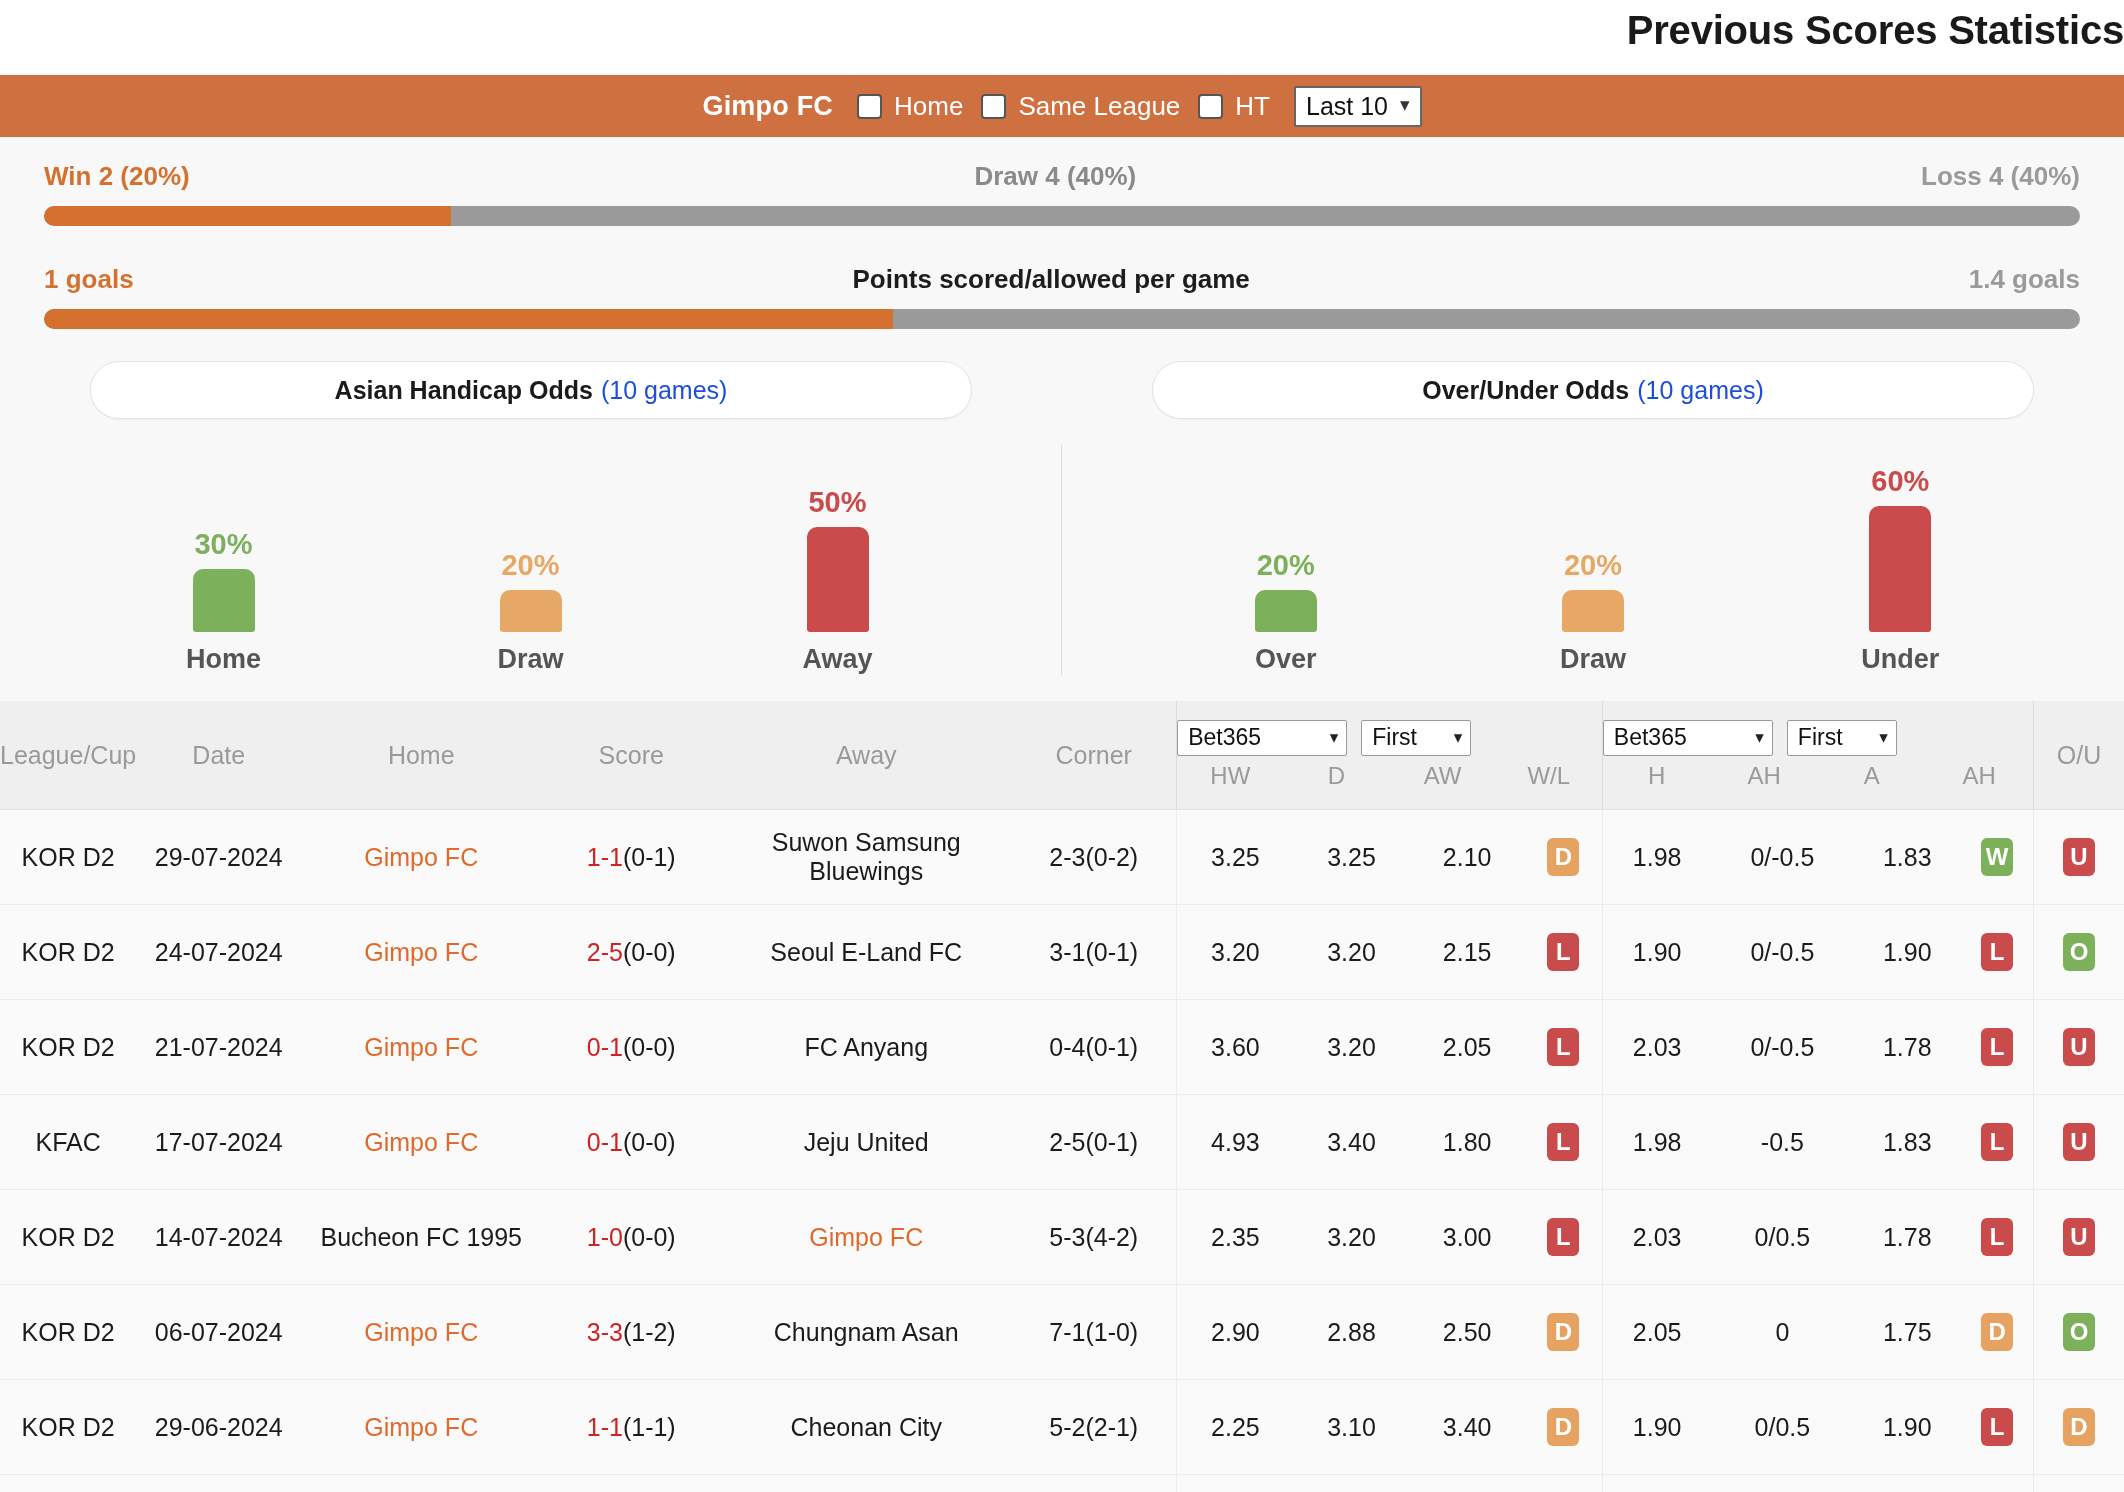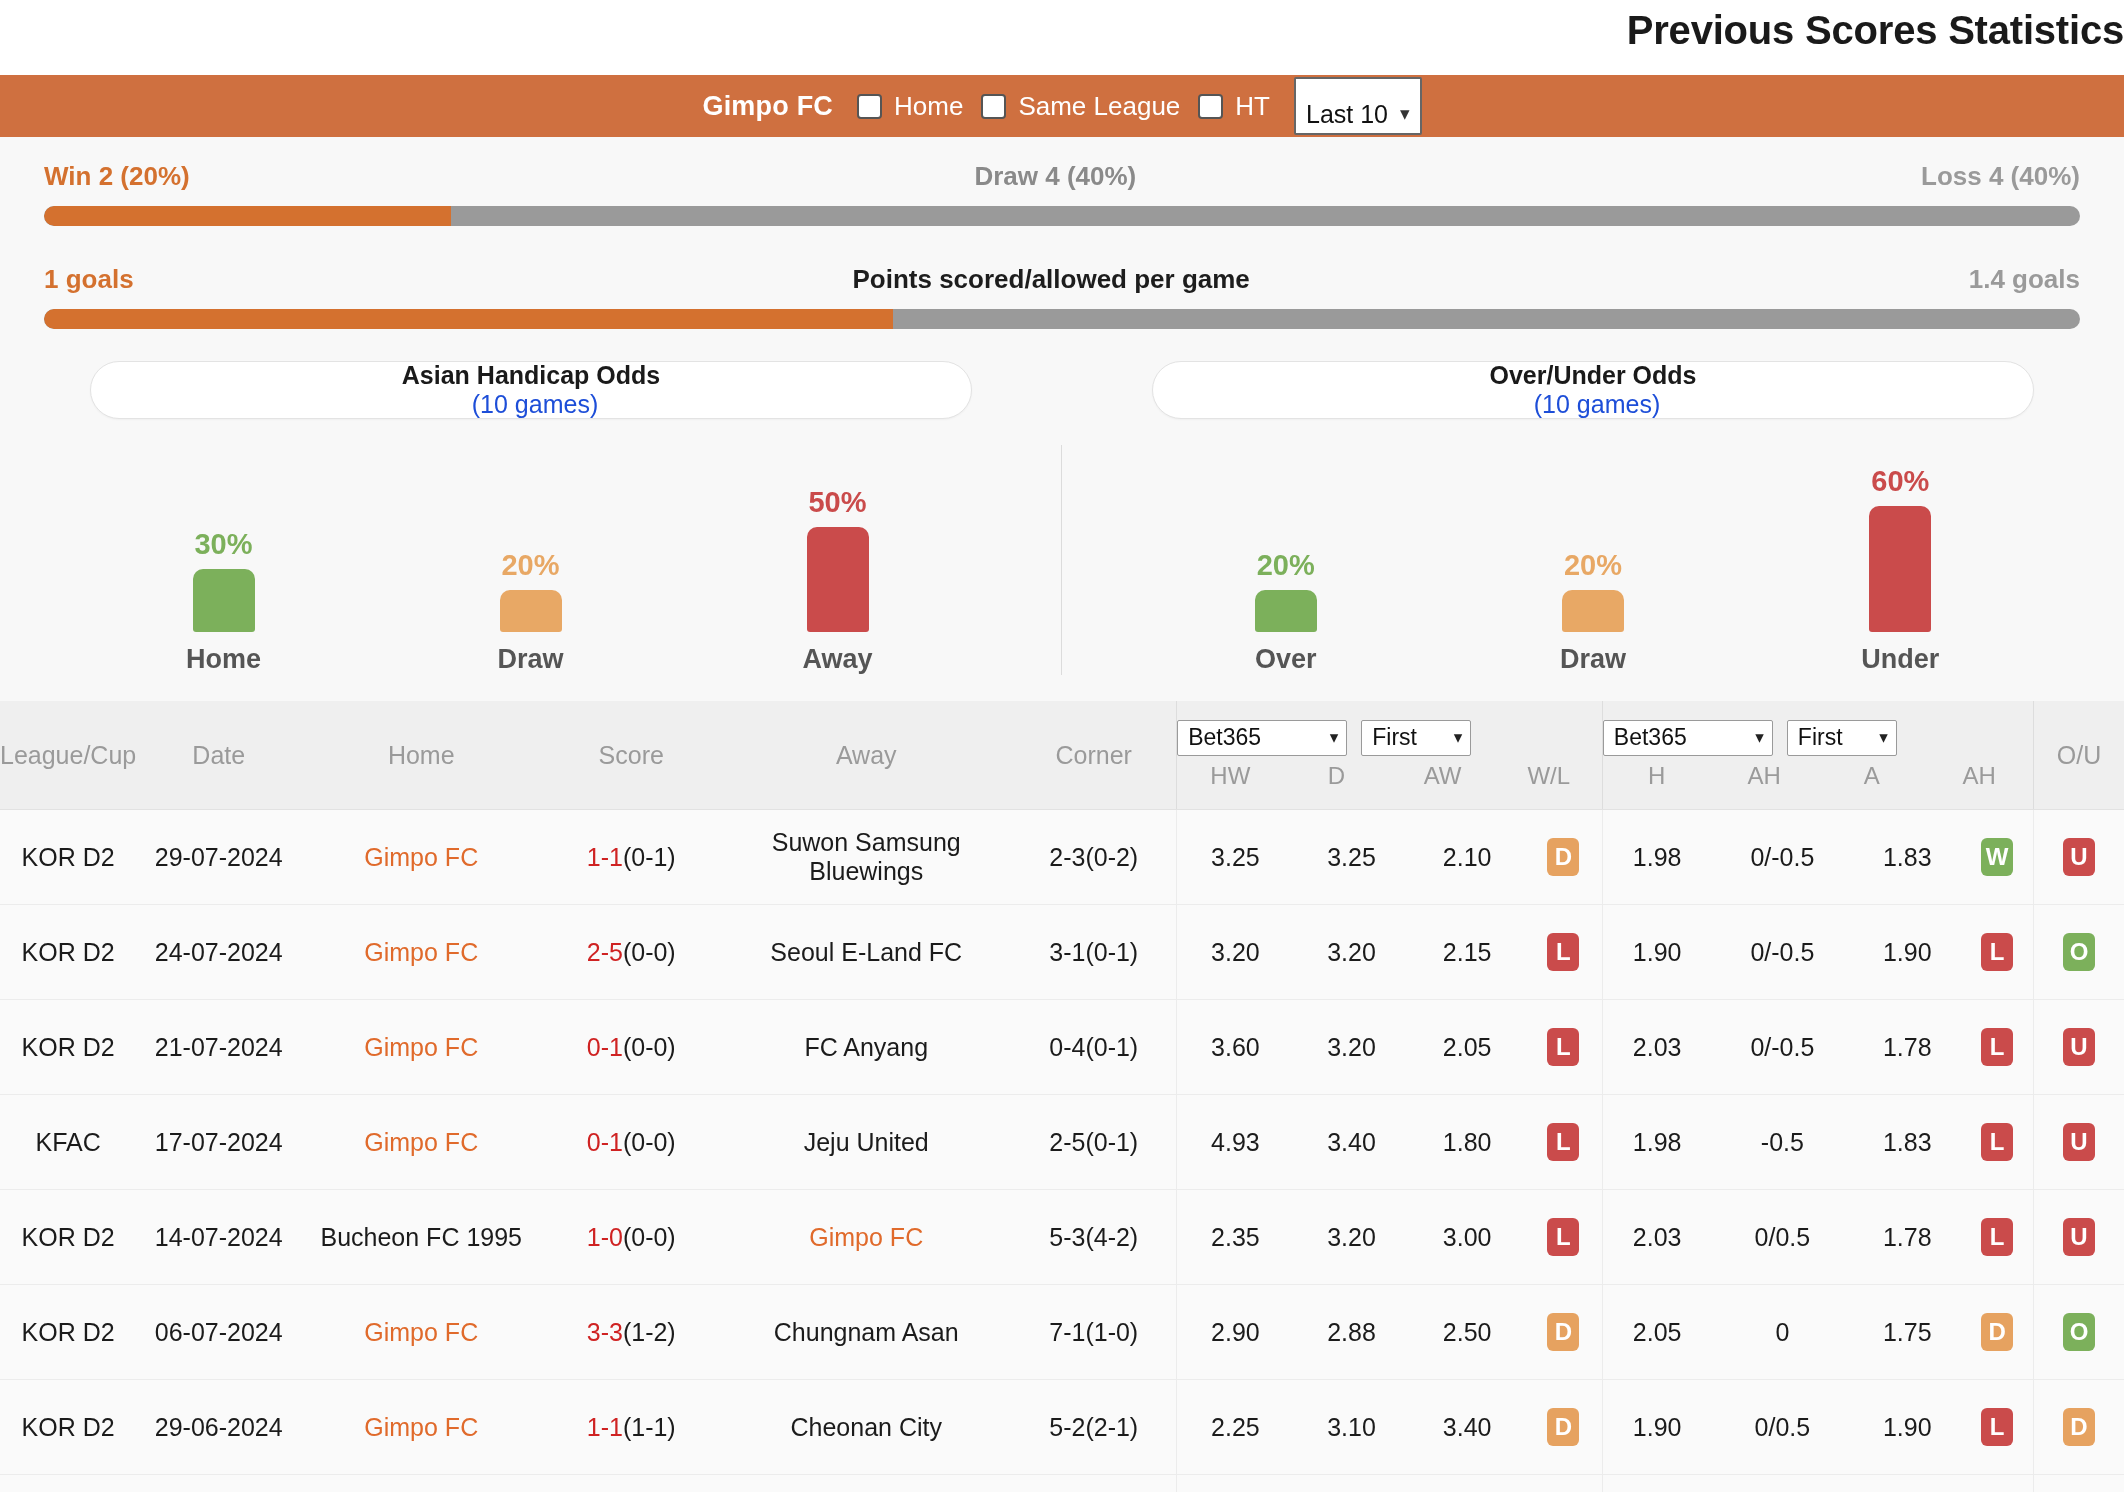--- a/index.html
+++ b/index.html
@@ -55,21 +55,21 @@
     border: 2px solid #555555;
     border-radius: 4px;
     display: inline-block;
   }
   .select-box {
     background: #ffffff;
     border: 2px solid #666666;
     border-radius: 2px;
     color: #111111;
     font-size: 25px;
-    padding: 20px 10px 4px 10px;
+    padding: 3px 10px 4px 10px;
     display: inline-flex;
     align-items: center;
     gap: 12px;
     line-height: 1.2;
     margin-left: 6px;
   }
   .caret { font-size: 19px; color: #333; }
 
   
   .summary {
@@ -119,21 +119,20 @@
     background: #ffffff;
     border: 1px solid #e3e3e3;
     border-radius: 30px;
     display: flex;
     align-items: center;
     justify-content: center;
     font-size: 25px;
     color: #1a1a1a;
     font-weight: bold;
     box-shadow: 0 1px 2px rgba(0,0,0,0.04);
-    flex-direction: column;
   }
   .tab-btn .muted { color: #1d4ed8; font-weight: normal; margin-left: 8px; }
 
   
   .charts {
     background: #f8f8f8;
     display: flex;
     position: relative;
     padding-bottom: 26px;
   }

